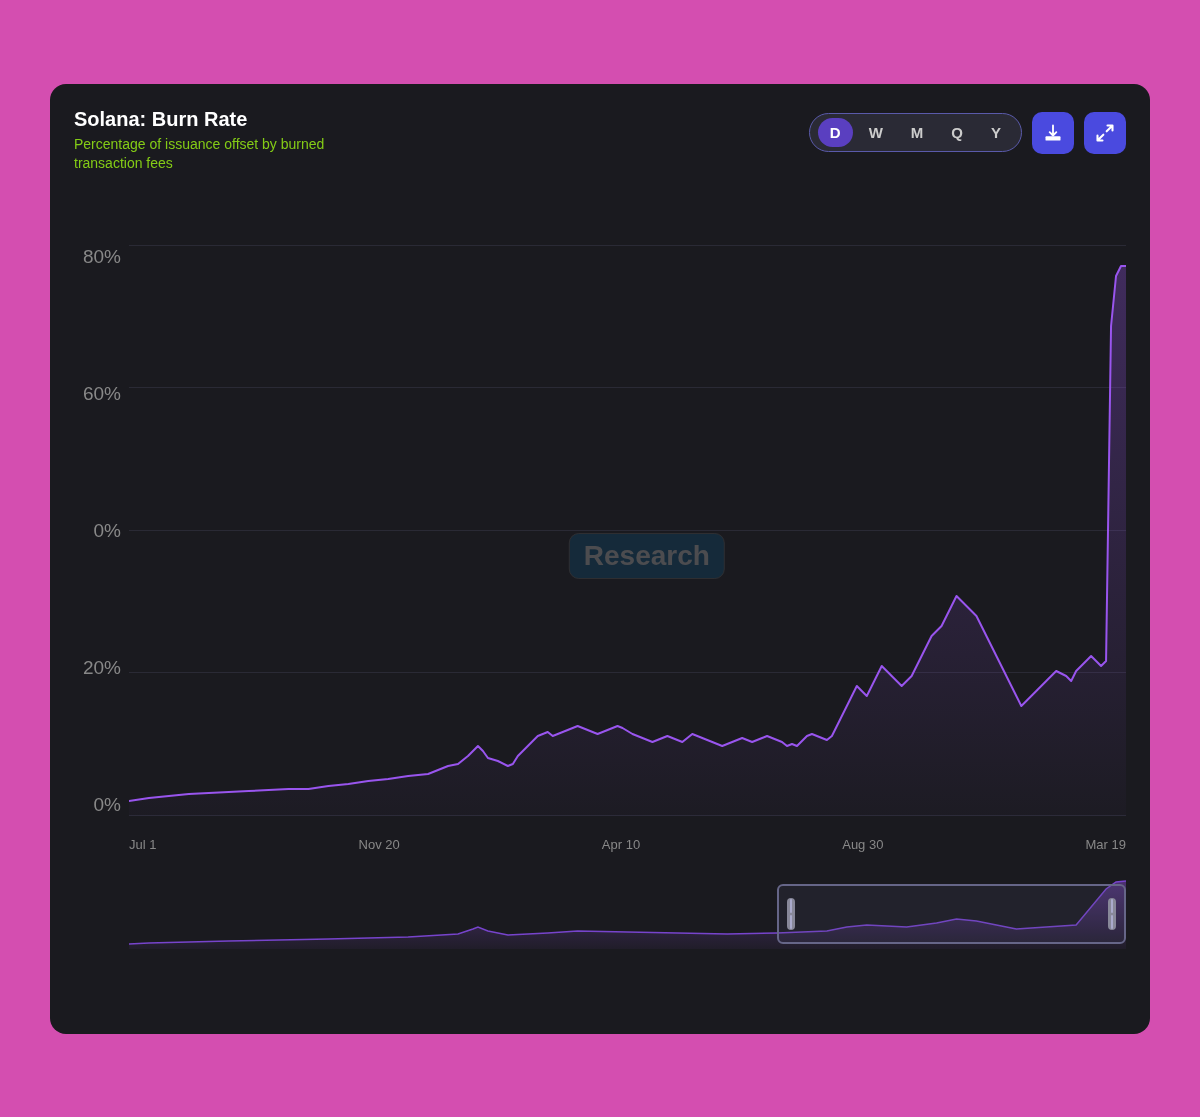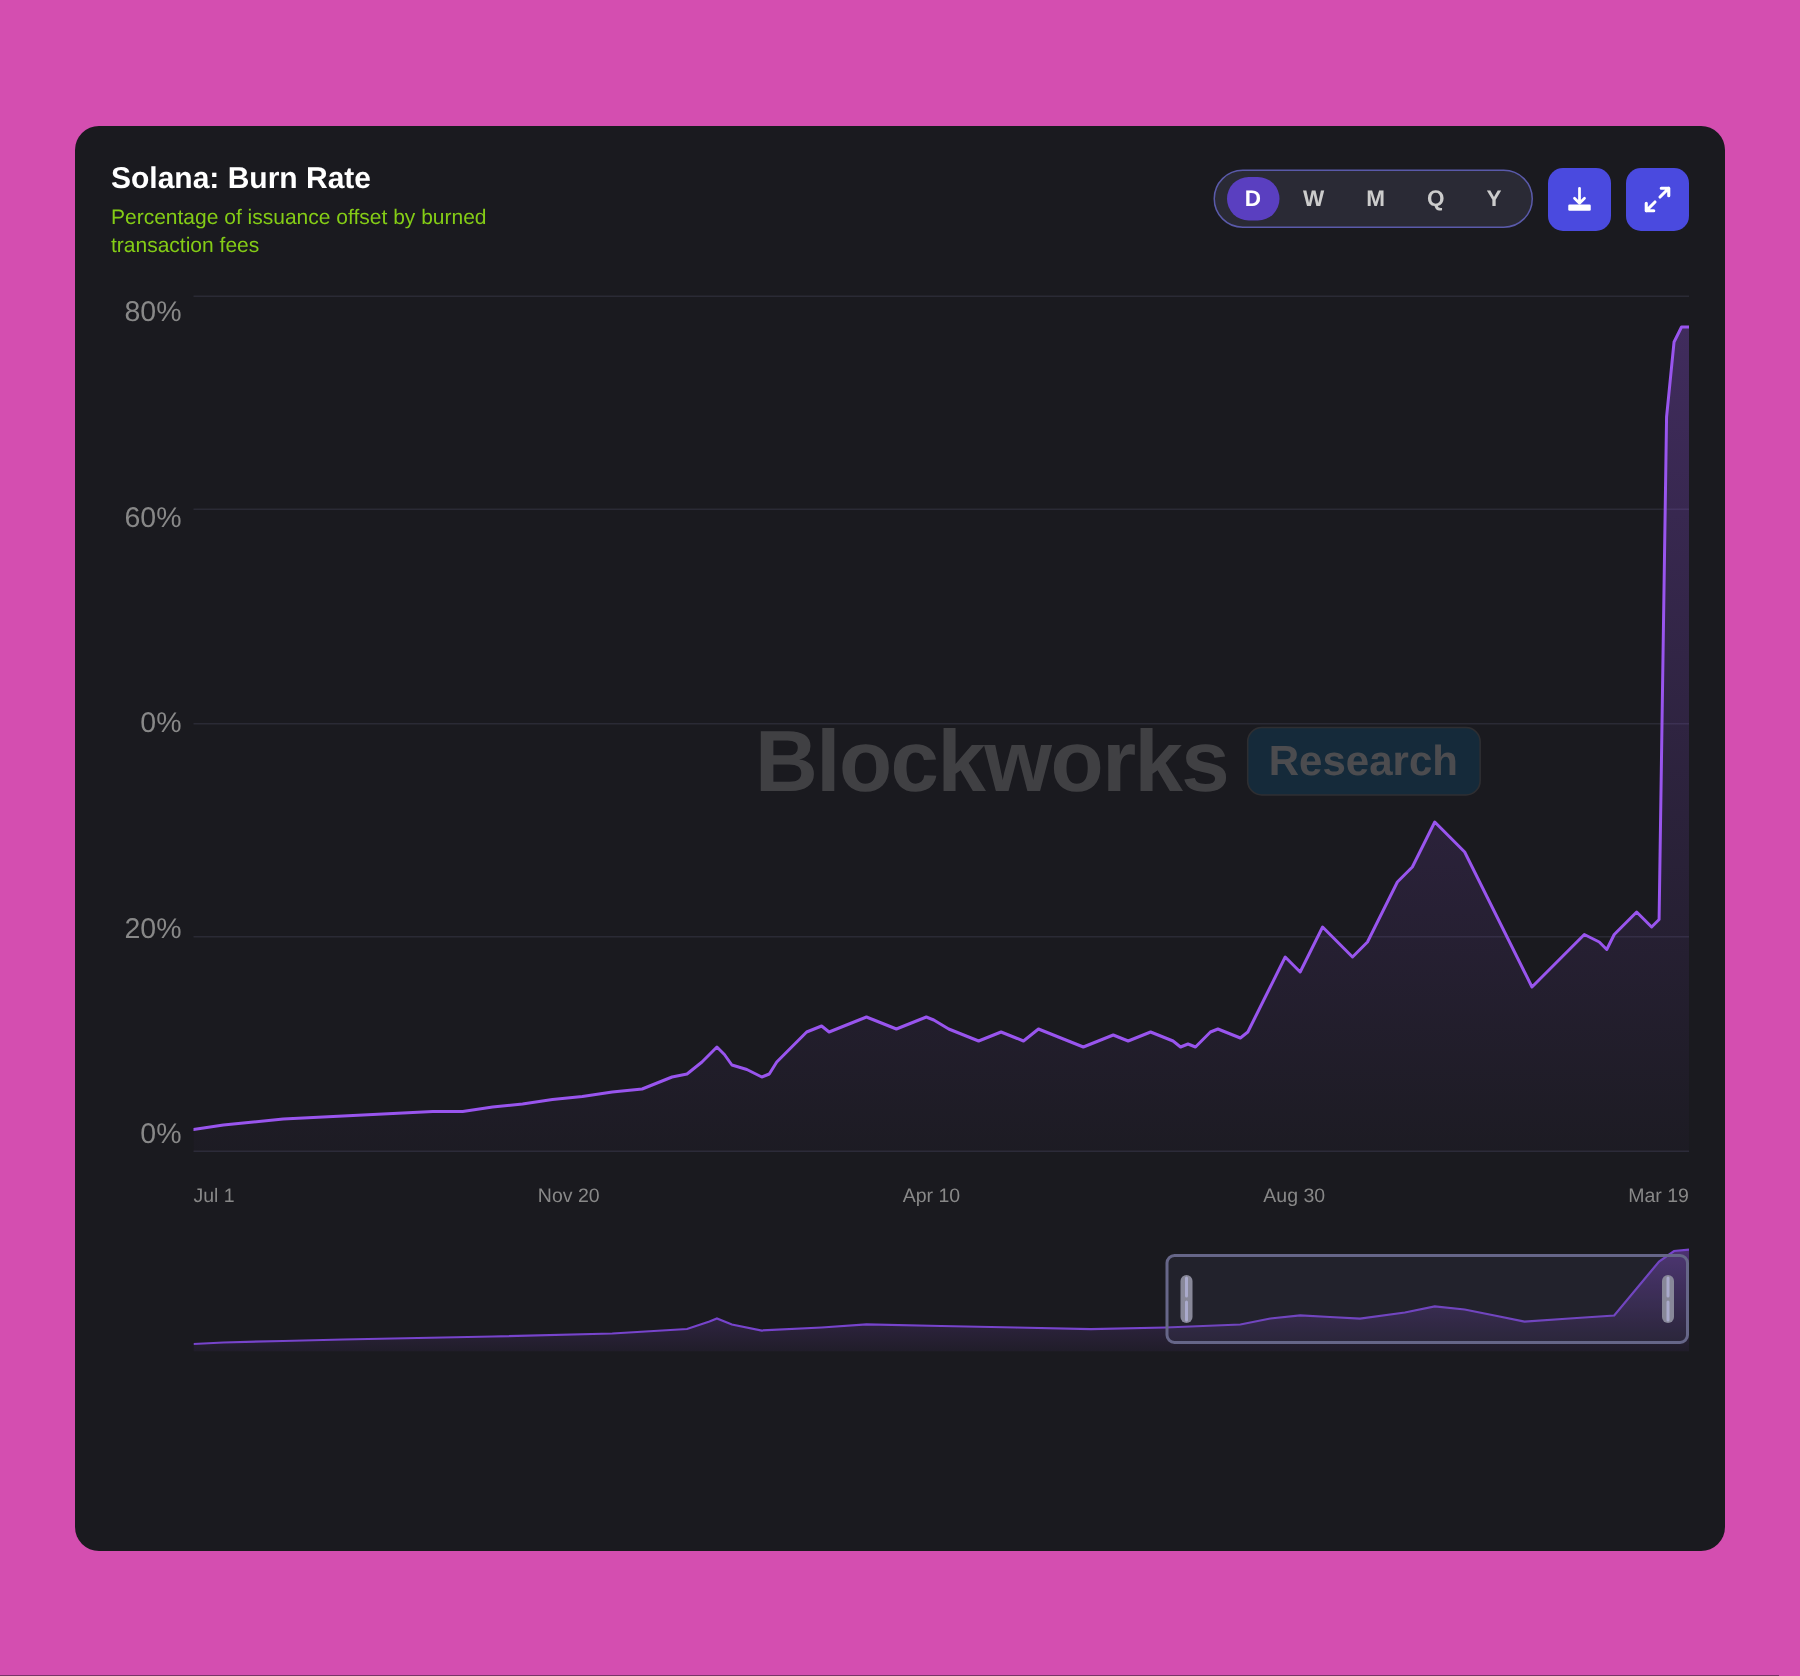--- a/index.html
+++ b/index.html
@@ -13,20 +13,21 @@
     }
     .card {
       background: #1a1a1f;
       border-radius: 16px;
       padding: 24px 24px 16px 24px;
       width: 1100px;
       min-height: 950px;
       position: relative;
       display: flex;
       flex-direction: column;
+      gap: 48px;
     }
     .header {
       display: flex;
       justify-content: space-between;
       align-items: flex-start;
       margin-bottom: 8px;
     }
     .title-block {}
     .chart-title {
       color: #ffffff;
@@ -269,21 +270,20 @@
 
       <div class="grid-lines">
         <div class="grid-line" style="bottom: 0%;"></div>
         <div class="grid-line" style="bottom: 25%;"></div>
         <div class="grid-line" style="bottom: 50%;"></div>
         <div class="grid-line" style="bottom: 75%;"></div>
         <div class="grid-line" style="bottom: 100%;"></div>
       </div>
 
       <div class="watermark">
-        <span class="watermark-text">Blockworks</span>
         <span class="watermark-badge">Research</span>
       </div>
 
       <svg class="chart-line" viewBox="0 0 1000 570" preserveAspectRatio="none">
         <defs>
           <linearGradient id="lineGrad" x1="0%" y1="0%" x2="0%" y2="100%">
             <stop offset="0%" stop-color="#9955ee" stop-opacity="0.3"></stop>
             <stop offset="100%" stop-color="#9955ee" stop-opacity="0.02"></stop>
           </linearGradient>
         </defs>

